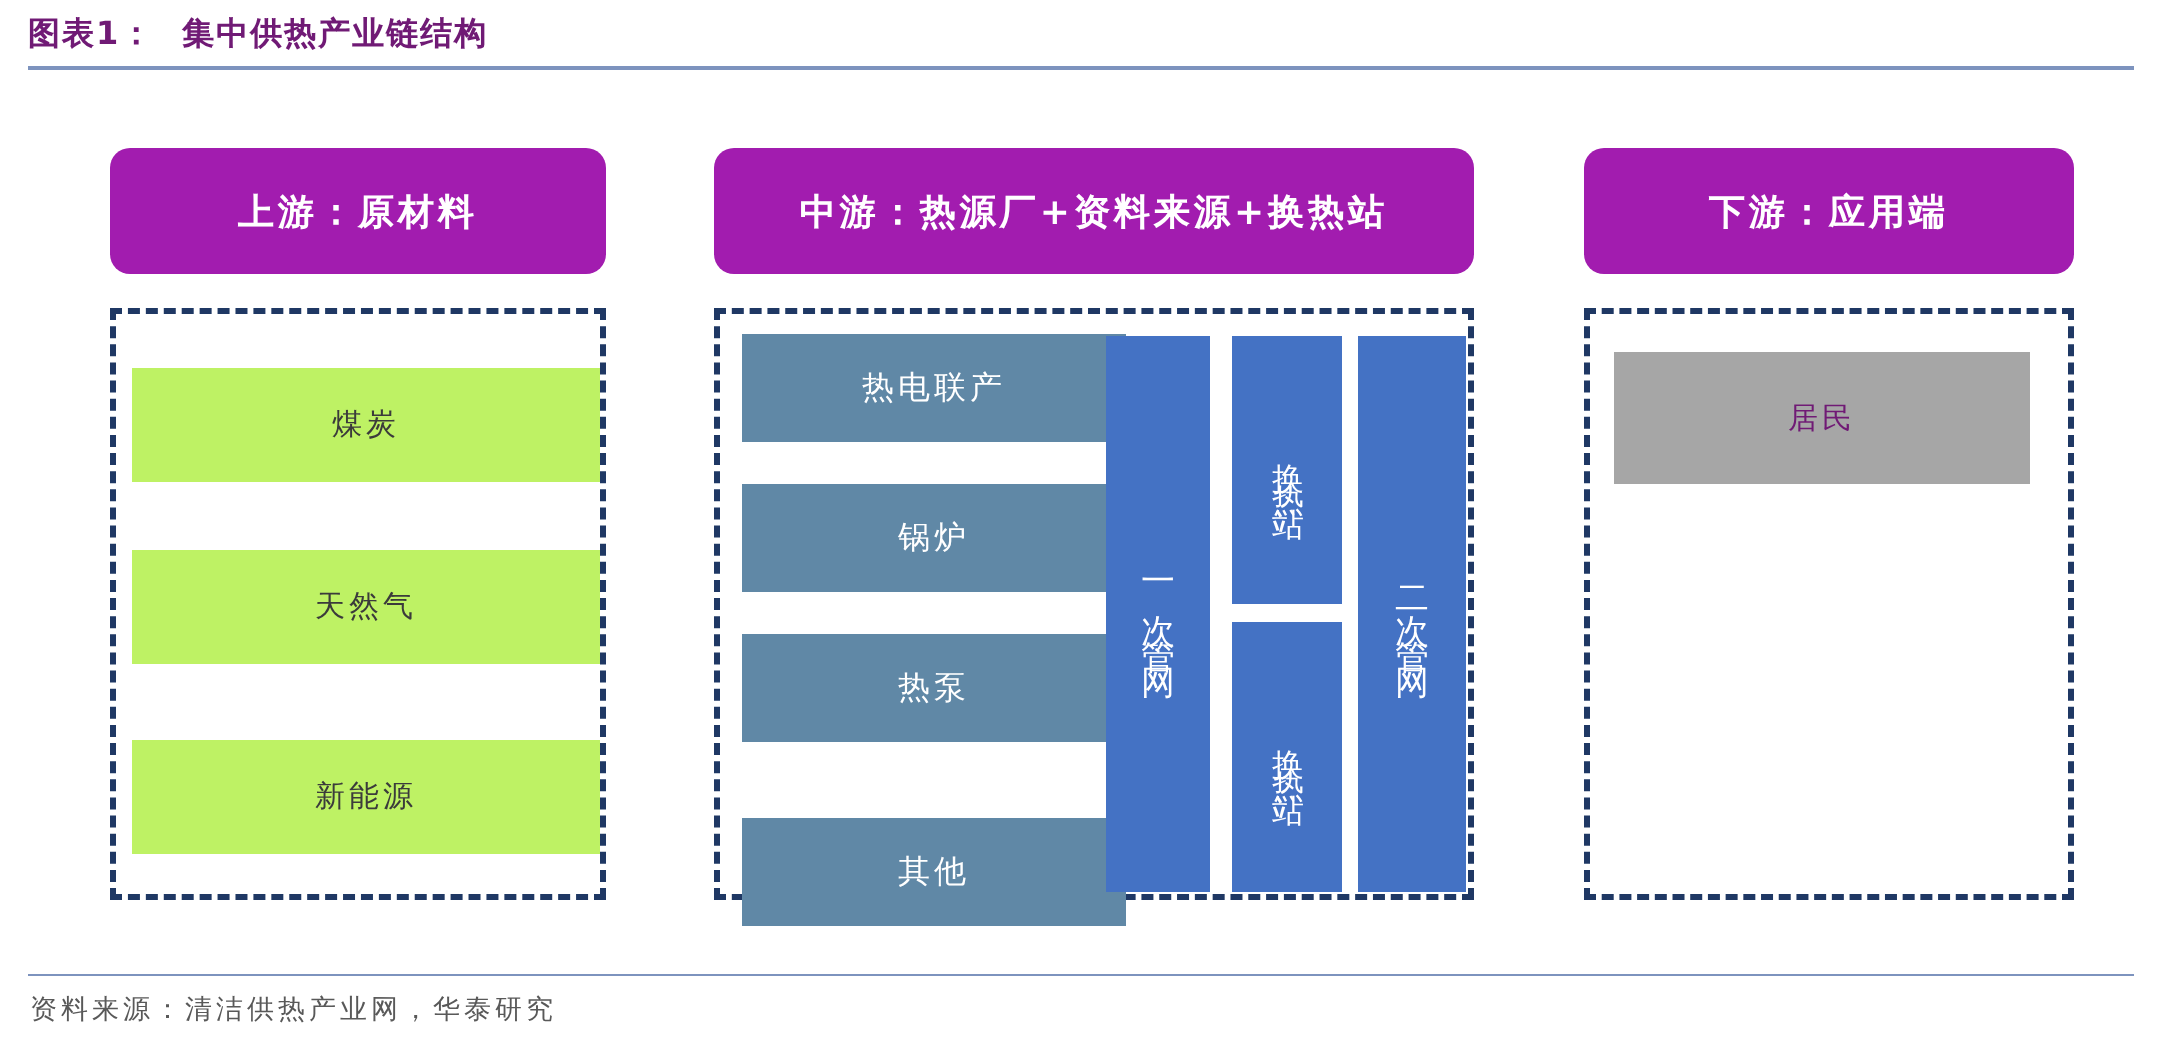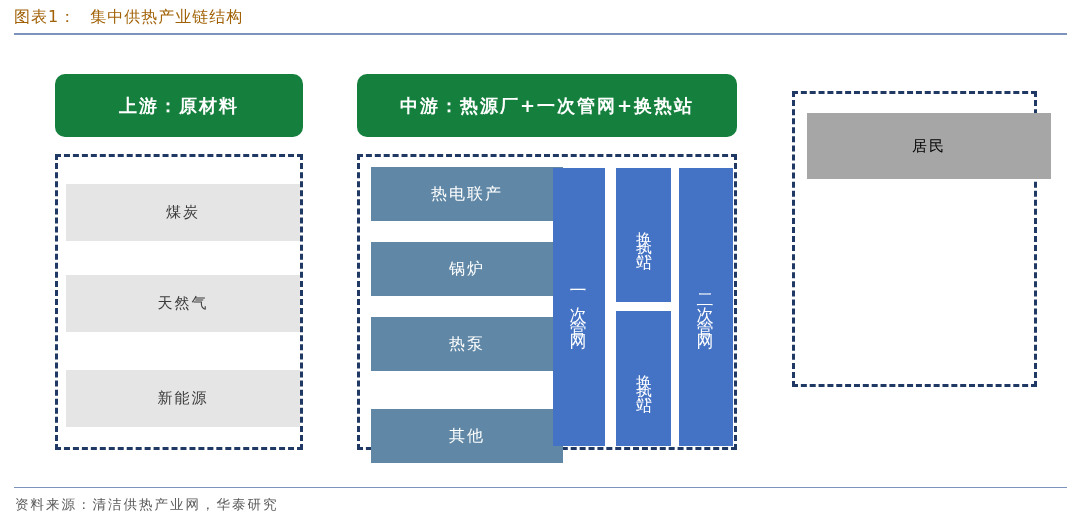--- a/index.html
+++ b/index.html
@@ -12,38 +12,38 @@
     height: 527px;
     background: #ffffff;
     overflow: hidden;
   }
 
   
   .title-row {
     position: absolute;
     left: 14px; top: 7px;
     font-size: 16px;
-    font-weight: normal;
-    color: #a16207;
+    font-weight: bold;
+    color: #701a75;
     letter-spacing: 1px;
     white-space: nowrap;
   }
   .fig-label { margin-right: 14px; }
   .title-rule {
     position: absolute;
     left: 14px; right: 13px; top: 33px;
     height: 0;
     border-top: 2px solid #7d93be;
   }
 
   
   .col { position: absolute; top: 74px; }
   .col-header {
     height: 63px;
-    background: #15803d;
+    background: #a21caf;
     border-radius: 10px;
     color: #ffffff;
     font-size: 18px;
     font-weight: 600;
     letter-spacing: 2px;
     display: flex;
     align-items: center;
     justify-content: center;
     white-space: nowrap;
   }
@@ -53,21 +53,21 @@
     height: 296px;
     border: 3px dashed #1f3864;
     background: #ffffff;
   }
 
   
   .col-up { left: 55px; width: 248px; }
   .gray-light {
     position: absolute;
     left: 8px; width: 234px; height: 57px;
-    background: #e5e5e5;
+    background: #bef264;
     color: #3b3b3b;
     font-size: 15px;
     letter-spacing: 2px;
     display: flex; align-items: center; justify-content: center;
   }
   .up-1 { top: 27px; }
   .up-2 { top: 118px; }
   .up-3 { top: 213px; }
 
   
@@ -106,23 +106,23 @@
   }
   .bar-primary   { left: 193px; top: 11px; width: 52px; height: 278px; }
   .exchanger-1   { left: 256px; top: 11px;  width: 55px; height: 134px; }
   .exchanger-2   { left: 256px; top: 154px; width: 55px; height: 135px; }
   .bar-secondary { left: 319px; top: 11px; width: 54px; height: 278px; }
 
   
   .col-down { left: 792px; width: 245px; }
   .gray-mid {
     position: absolute;
-    left: 12px; width: 244px;
+    left: 12px; width: 208px;
     background: #a6a6a6;
-    color: #000000;
+    color: #701a75;
     font-size: 15px;
     letter-spacing: 2px;
     display: flex; align-items: center; justify-content: center;
   }
   .down-1 { top: 19px;  height: 66px; }
   .down-2 { top: 208px; height: 64px; }
 
   
   .footer-rule {
     position: absolute;
@@ -153,21 +153,21 @@
   <div class="col col-up">
     <div class="col-header">上游：原材料</div>
     <div class="dashed-box">
       <div class="gray-light up-1">煤炭</div>
       <div class="gray-light up-3">新能源</div>
       <div class="gray-light up-2">天然气</div>
     </div>
   </div>
 
   <div class="col col-mid">
-    <div class="col-header">中游：热源厂+一次管网+换热站</div>
+    <div class="col-header">中游：热源厂+资料来源+换热站</div>
     <div class="dashed-box">
       <div class="steel hs-1">热电联产</div>
       <div class="steel hs-2">锅炉</div>
       <div class="steel hs-3">热泵</div>
       <div class="steel hs-4">其他</div>
 
       <div class="blue-bar bar-primary">
         <span class="vert">一次管网</span>
       </div>
 
@@ -178,20 +178,21 @@
         <span class="vert-sm">换热站</span>
       </div>
 
       <div class="blue-bar bar-secondary">
         <span class="vert">二次管网</span>
       </div>
     </div>
   </div>
 
   <div class="col col-down">
+    <div class="col-header">下游：应用端</div>
     <div class="dashed-box">
       <div class="gray-mid down-1">居民</div>
     </div>
   </div>
 
   <div class="footer-rule"></div>
   <div class="footer-source">资料来源：清洁供热产业网，华泰研究</div>
 
 </div>
 

